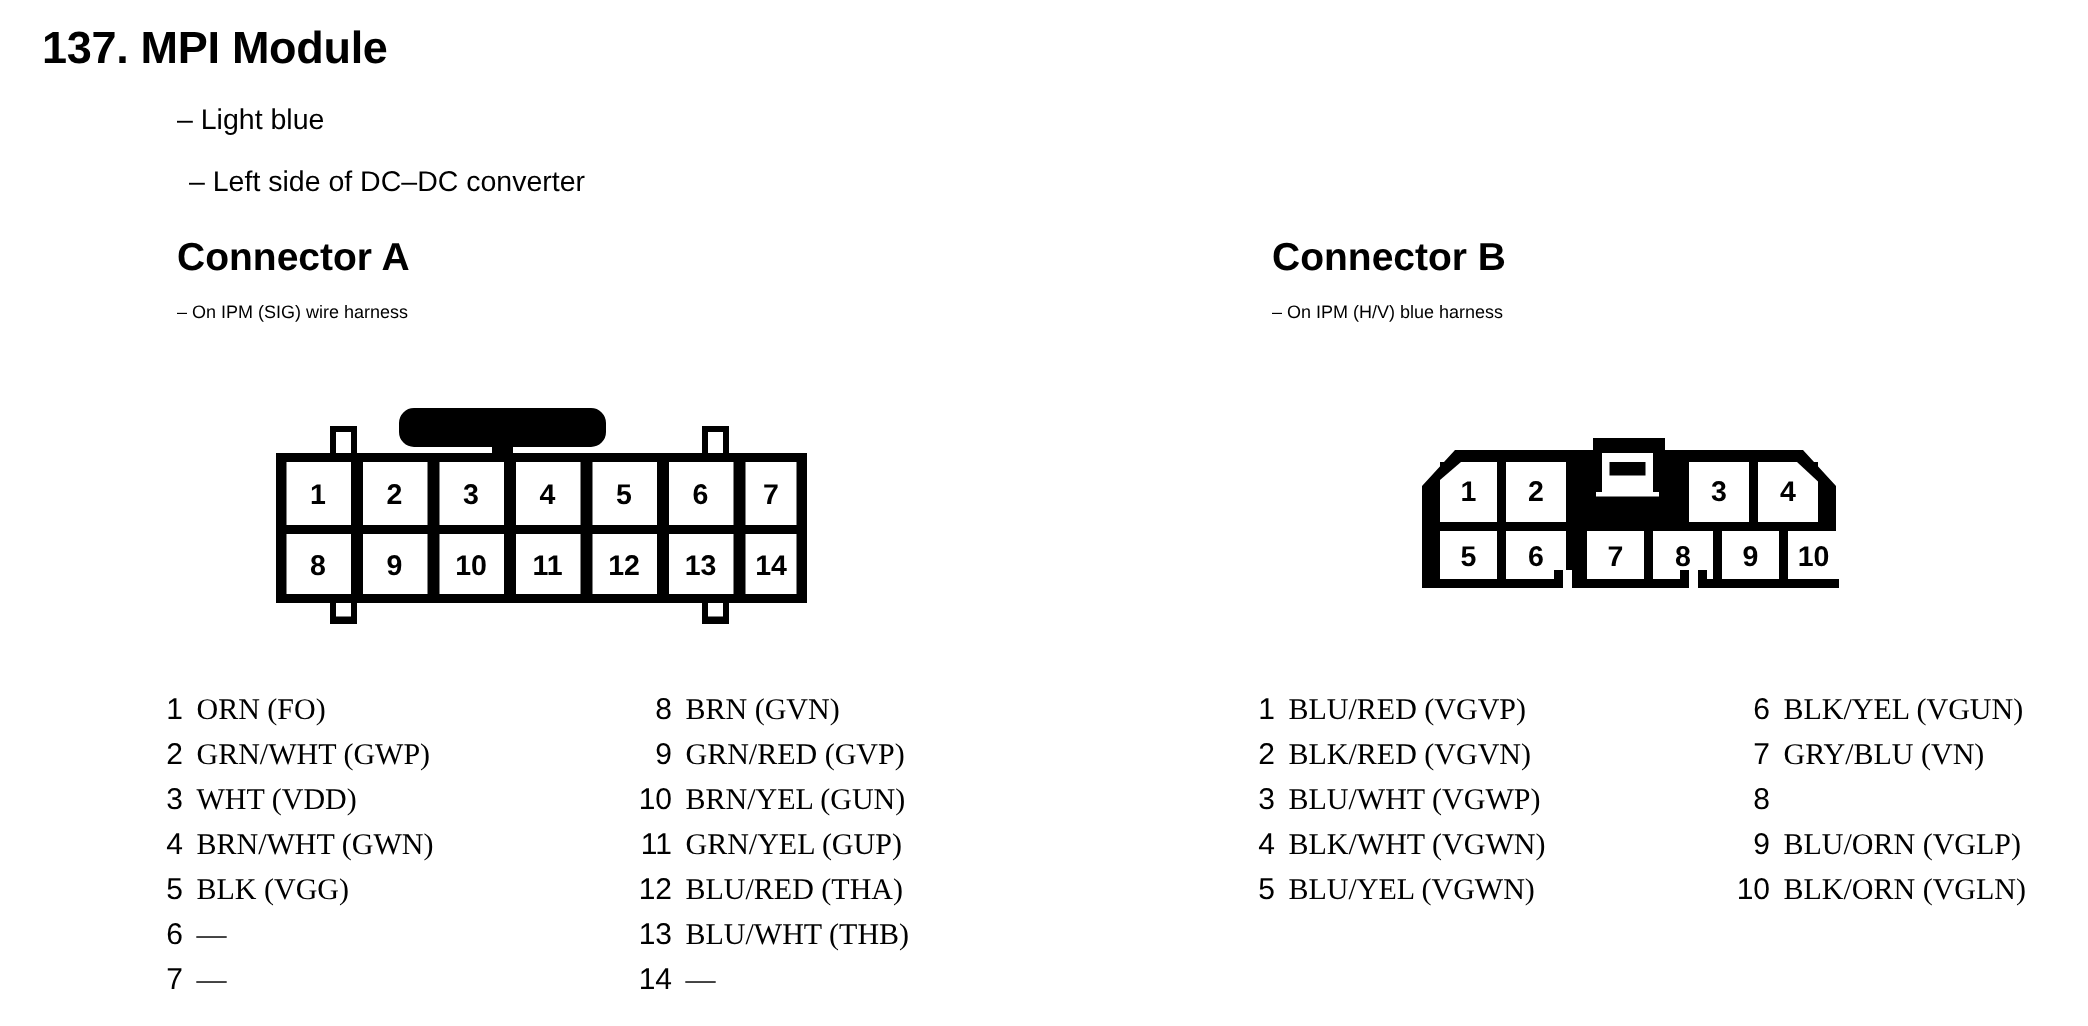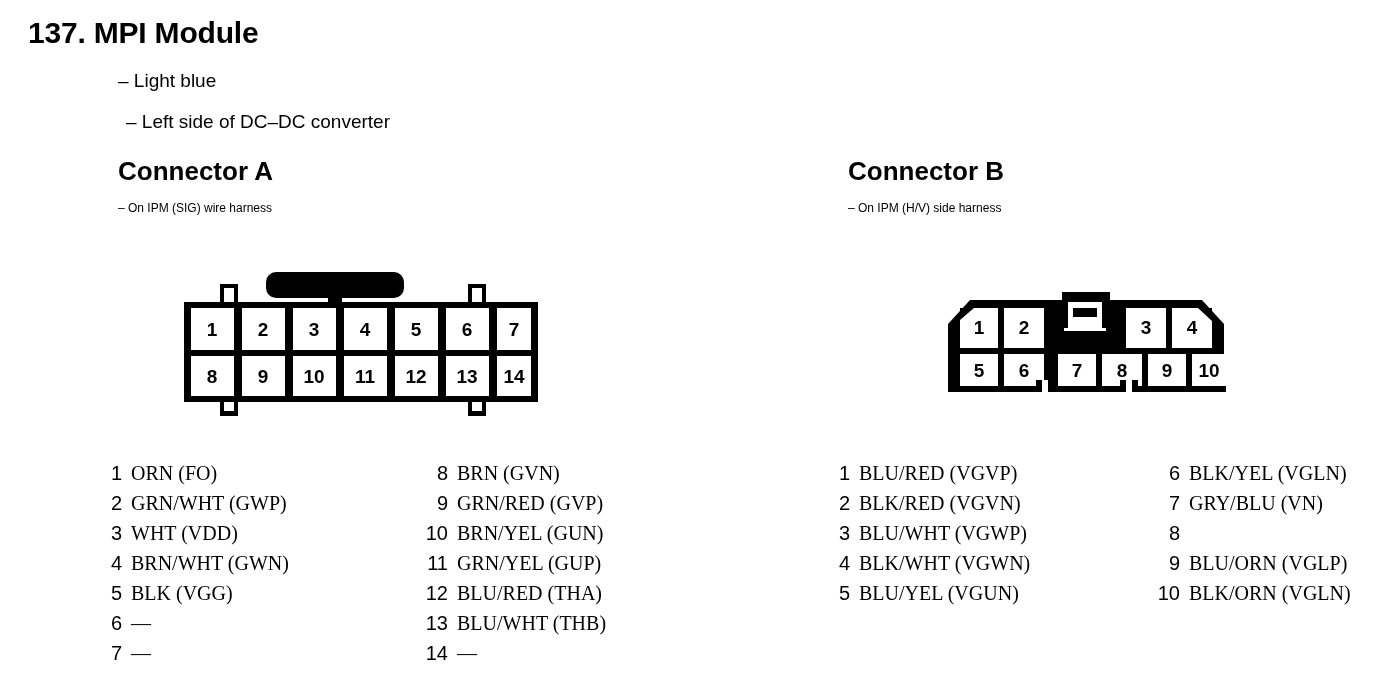--- a/index.html
+++ b/index.html
@@ -226,21 +226,21 @@
         <span class="pin-no">14</span>
         <span class="pin-label">—</span>
       </div>
   </div>
 
 </div>
 
 <div class="connector-block" id="connector-b-block">
 
   <div class="connector-heading" id="connector-b-heading">Connector B</div>
-  <div class="connector-subnote" id="connector-b-subnote">– On IPM (H/V) side harness</div>
+  <div class="connector-subnote" id="connector-b-subnote">– On IPM (H/V) blue harness</div>
 
   <div class="diagram" id="connector-b-diagram">
     <svg width="320" height="120" viewBox="0 0 320 120" xmlns="http://www.w3.org/2000/svg">
 
       <path d="M 8 36
                L 30 12
                L 122 12
                L 122 4
                L 170 4
                L 170 12
@@ -319,28 +319,28 @@
     <div class="pin-row">
         <span class="pin-no">3</span>
         <span class="pin-label">BLU/WHT (VGWP)</span>
       </div>
     <div class="pin-row">
         <span class="pin-no">4</span>
         <span class="pin-label">BLK/WHT (VGWN)</span>
       </div>
     <div class="pin-row">
         <span class="pin-no">5</span>
-        <span class="pin-label">BLU/YEL (VGUN)</span>
+        <span class="pin-label">BLU/YEL (VGWN)</span>
       </div>
   </div>
 
   <div class="pin-list" id="connector-b-list-right">
     <div class="pin-row">
         <span class="pin-no">6</span>
-        <span class="pin-label">BLK/YEL (VGLN)</span>
+        <span class="pin-label">BLK/YEL (VGUN)</span>
       </div>
     <div class="pin-row">
         <span class="pin-no">7</span>
         <span class="pin-label">GRY/BLU (VN)</span>
       </div>
     <div class="pin-row">
         <span class="pin-no">8</span>
       </div>
     <div class="pin-row">
         <span class="pin-no">9</span>

